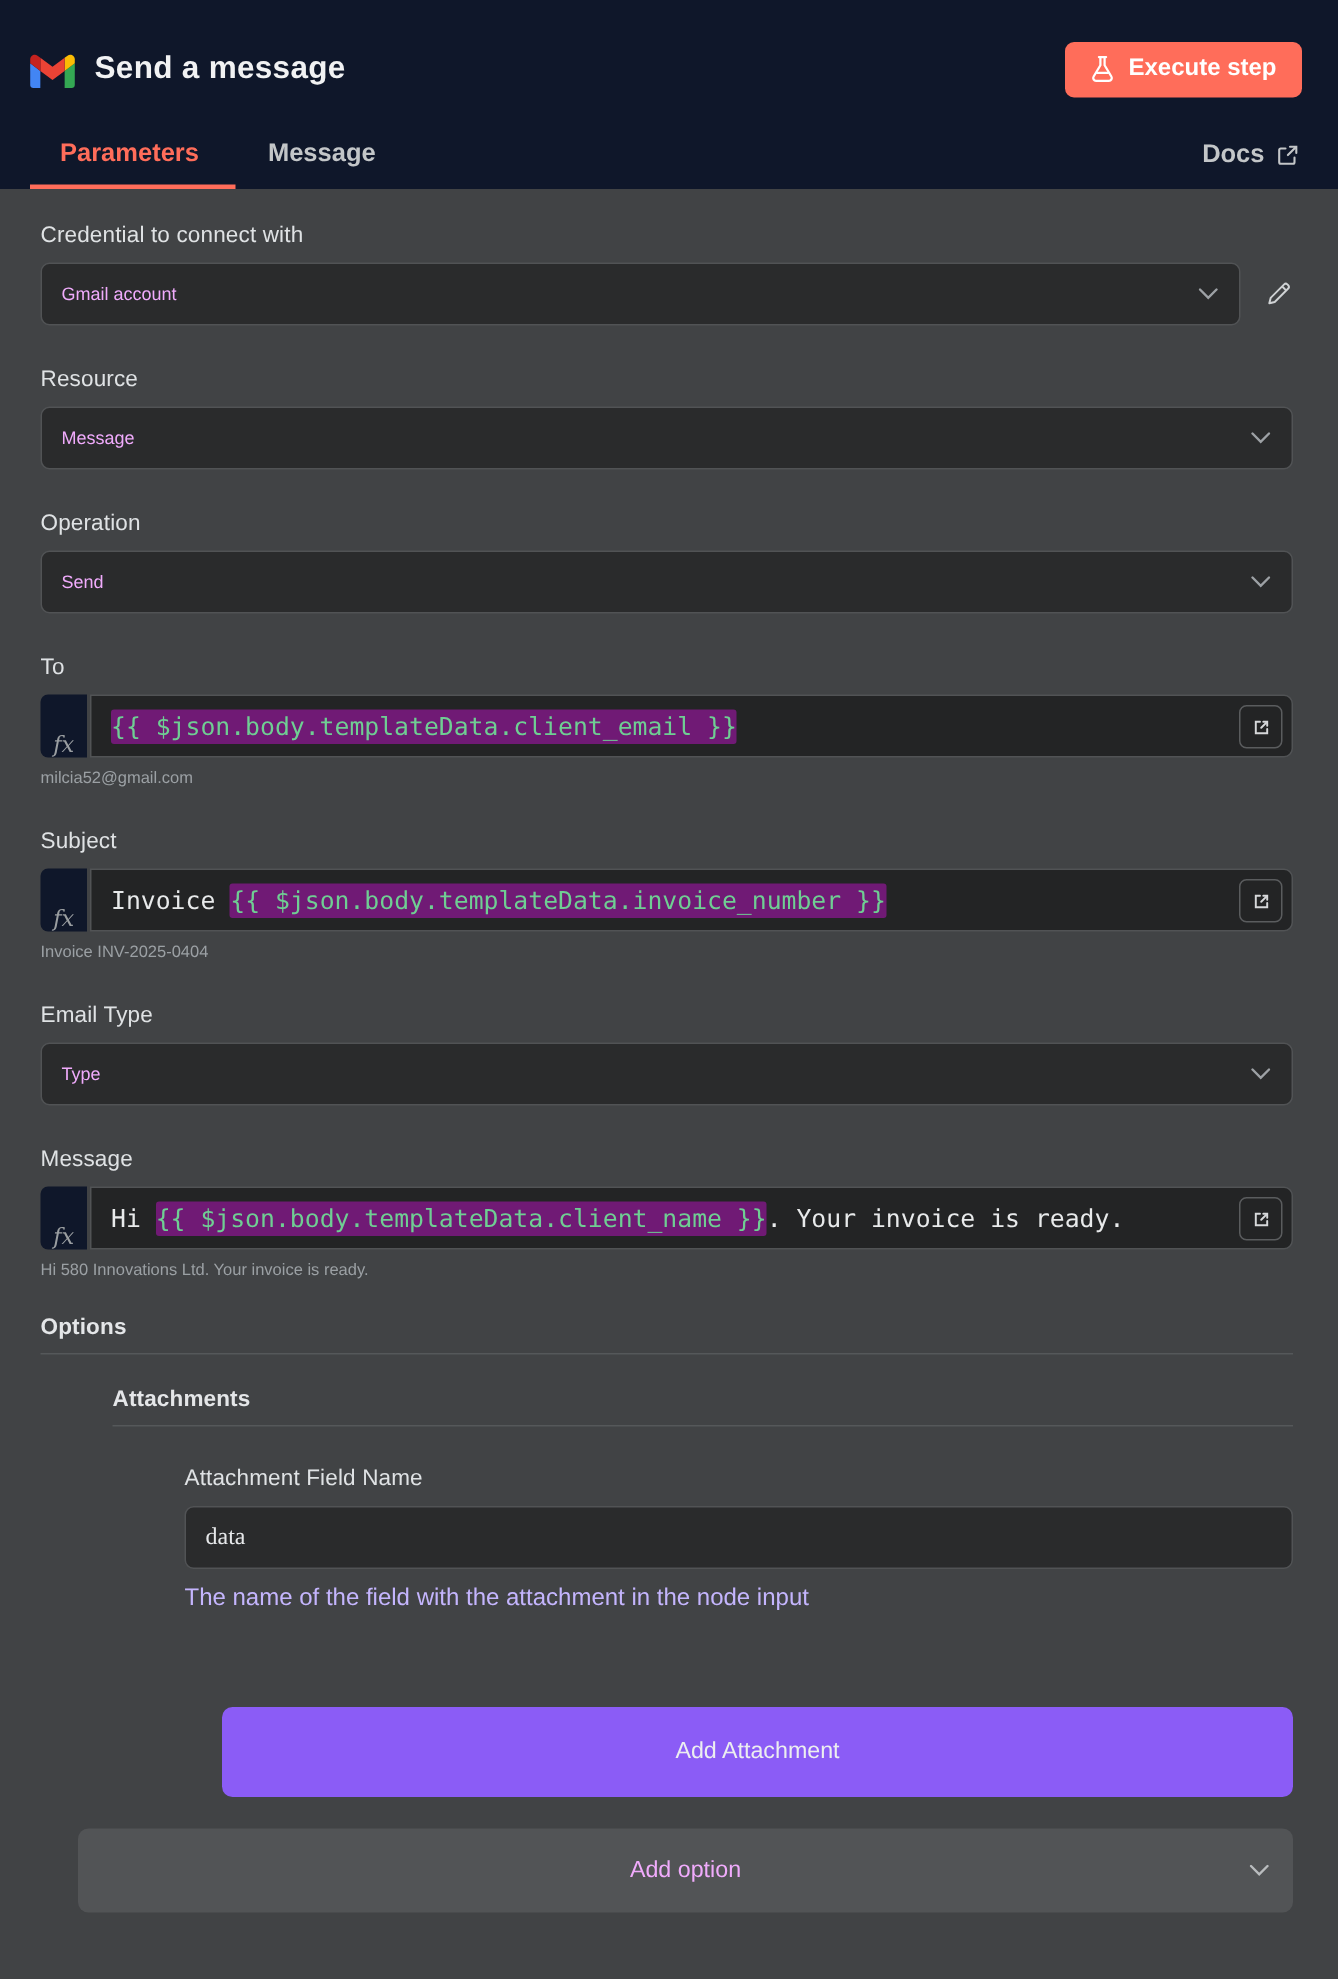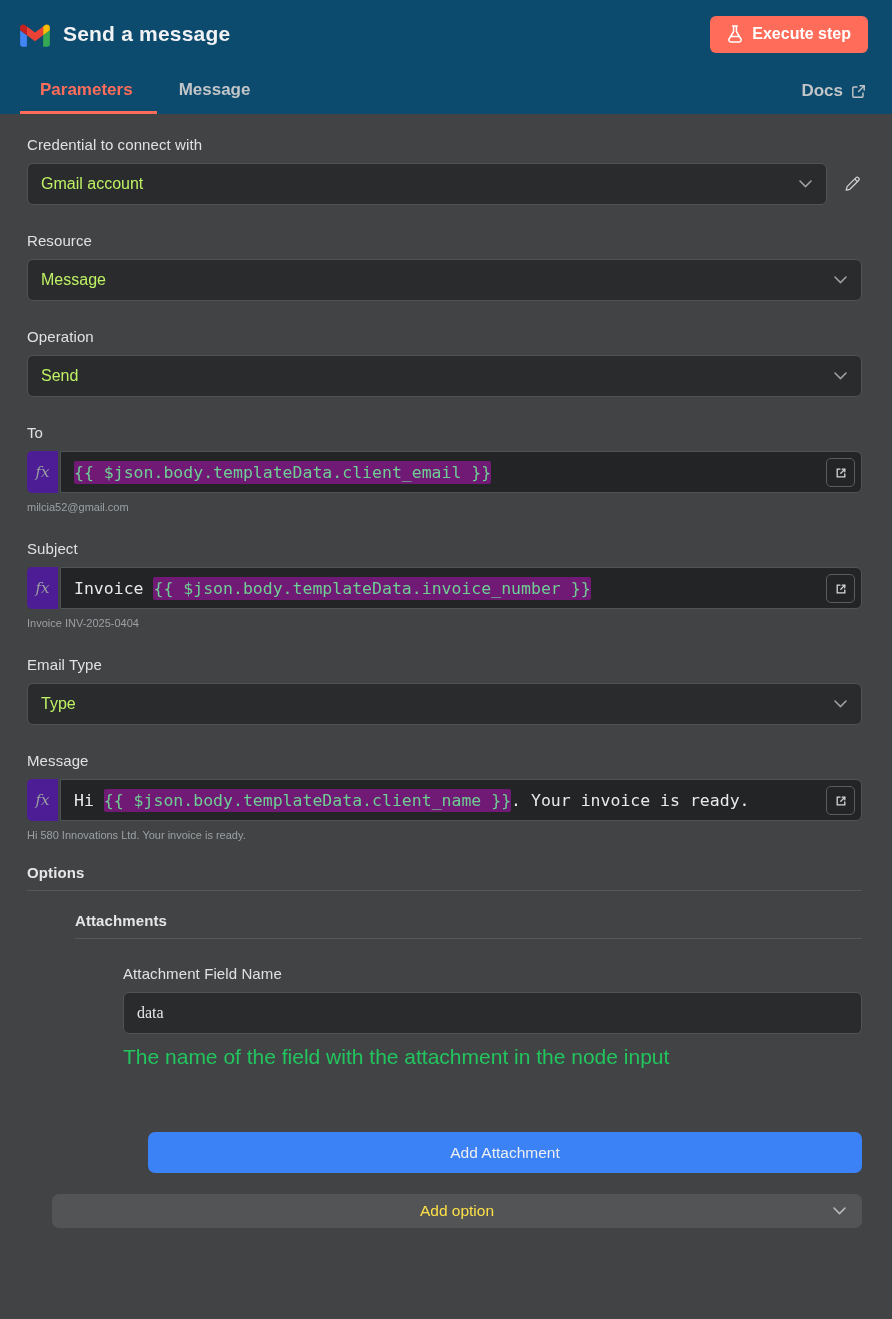--- a/index.html
+++ b/index.html
@@ -9,22 +9,22 @@
   .app {
     width: 892px;
     height: 1319px;
     background: #414345;
     overflow: hidden;
     position: relative;
   }
 
   
   .header {
-    background: #0c4a6e;
-    padding: 0 24px 0 20px;
+    background: #0f172a;
+    padding: 12px 24px 0 20px;
   }
   .header-top {
     height: 68px;
     display: flex;
     align-items: center;
   }
   .app-icon { width: 30px; height: 26px; flex: 0 0 auto; margin-top: 2px; }
   .node-title {
     margin-left: 13px;
     font-size: 21px;
@@ -101,44 +101,44 @@
     height: 42px;
     background: #2a2b2c;
     border: 1px solid #515355;
     border-radius: 6px;
     display: flex;
     align-items: center;
     padding: 0 14px 0 13px;
     cursor: pointer;
   }
   .select-value {
-    font-size: 16px;
-    color: #bef264;
+    font-size: 12px;
+    color: #f0abfc;
     flex: 1;
     white-space: nowrap;
     overflow: hidden;
   }
   .chevron { flex: 0 0 auto; display: block; }
 
   .cred-row { display: flex; align-items: center; gap: 15px; }
   .cred-row .select-box { flex: 1; }
   .pencil-btn {
     background: none; border: none; cursor: pointer; padding: 0;
     display: flex; align-items: center;
   }
 
   
   .expr-row { display: flex; align-items: stretch; position: relative; }
   .fx-box {
     width: 31px;
     flex: 0 0 auto;
-    background: #4c1d95;
+    background: #0f172a;
     border-radius: 5px 0 0 5px;
     display: flex;
-    align-items: center;
+    align-items: flex-end;
     justify-content: center;
     font-family: "DejaVu Serif", serif;
     font-style: italic;
     font-size: 15px;
     color: #9a9ea1;
     cursor: pointer;
     margin-right: 2px;
   }
   .expr-input {
     flex: 1;
@@ -209,48 +209,48 @@
     border: 1px solid #515355;
     border-radius: 6px;
     padding: 0 13px;
     font-size: 16px;
     color: #e6e8ea;
     font-family: Liberation Serif, serif;
     outline: none;
   }
   .help-text {
     margin-top: 11px;
-    font-size: 21px;
-    color: #22c55e;
+    font-size: 16px;
+    color: #c4b5fd;
   }
 
   .add-attachment-btn {
     display: block;
     width: calc(100% - 73px);
     margin-left: 73px;
     margin-top: 63px;
-    height: 41px;
-    background: #3b82f6;
+    height: 60px;
+    background: #8b5cf6;
     border: none;
     border-radius: 7px;
     color: #eceef0;
     font-size: 15.5px;
     font-weight: 500;
     font-family: "Liberation Sans", sans-serif;
     cursor: pointer;
   }
   .add-option-btn {
     width: calc(100% - 25px);
     margin-left: 25px;
     margin-top: 21px;
-    height: 34px;
+    height: 56px;
     background: #525456;
     border: none;
     border-radius: 7px;
-    color: #fde047;
+    color: #f0abfc;
     font-size: 15.5px;
     font-weight: 500;
     font-family: "Liberation Sans", sans-serif;
     cursor: pointer;
     display: flex;
     align-items: center;
     padding: 0 16px;
     position: relative;
   }
   .add-option-label { flex: 1; text-align: center; }

